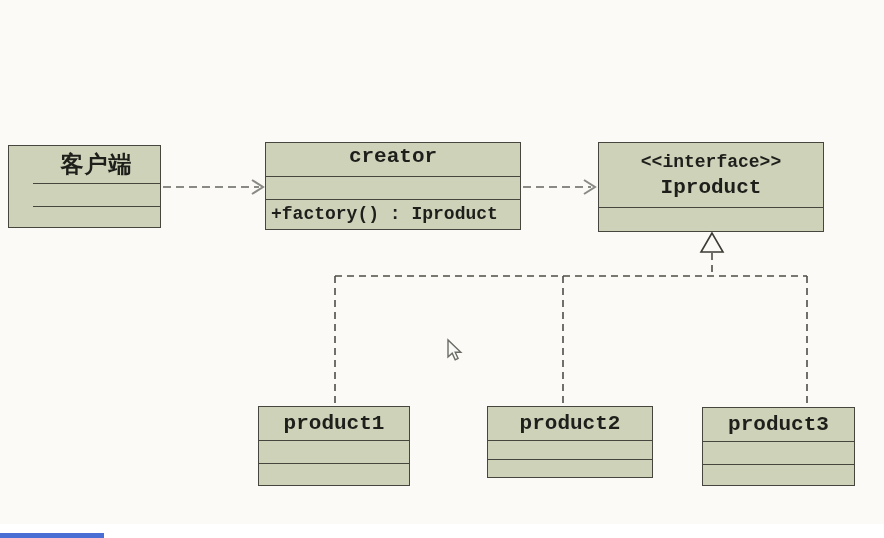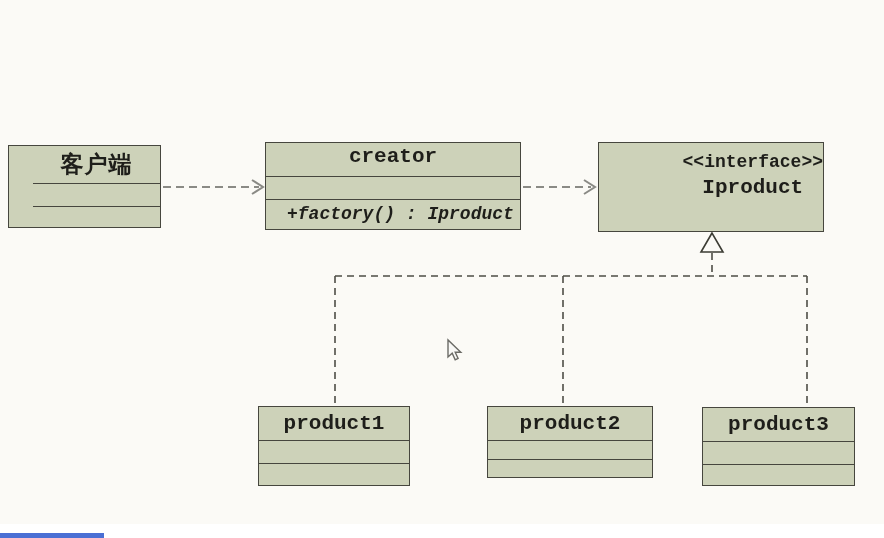--- a/index.html
+++ b/index.html
@@ -22,21 +22,21 @@
   .uml-box{position:absolute;background:var(--box-fill);
            border:1.6px solid var(--box-border);
            display:flex;flex-direction:column;color:var(--text-color);}
   .uml-header{display:flex;flex-direction:column;align-items:center;justify-content:center;
               font-family:"Liberation Mono","DejaVu Sans Mono",monospace;font-weight:700;}
   .uml-sec{border-top:1.6px solid var(--box-border);}
   .mono{font-family:"Liberation Mono","DejaVu Sans Mono",monospace;}
   .cjk-name{font-size:23px;font-weight:800;letter-spacing:1px;}
   .cls-name{font-size:21px;}
   .stereotype{font-size:18px;line-height:24px;}
-  .method-text{font-size:18px;font-weight:700;line-height:29px;padding-left:21px;white-space:nowrap;font-style:italic;}
+  .method-text{font-size:18px;font-weight:700;line-height:29px;padding-left:5px;white-space:nowrap;}
   svg.overlay{position:absolute;left:0;top:0;pointer-events:none;}
   .dash-arrow{stroke:var(--arrow-color);stroke-width:2;fill:none;stroke-dasharray:8 5;}
   .arrow-head{stroke:var(--arrow-color);stroke-width:2;fill:none;}
   .tree-line{stroke:var(--line-color);stroke-width:1.6;fill:none;stroke-dasharray:7 5;}
   .realize-triangle{fill:var(--background);stroke:#3c3c34;stroke-width:1.6;}
   .cursor-shape{fill:#f8f8f6;stroke:#6b6b66;stroke-width:1.4;}
   .progress-bar{position:absolute;left:0;bottom:0;height:5px;width:104px;background:var(--progress-color);}
 </style>
 </head>
 <body>
@@ -49,21 +49,21 @@
     <div class="uml-sec" style="flex:1.05;"></div>
     <div class="uml-sec" style="flex:1;"></div>
   </div>
 
   <div class="uml-box" style="left:265px;top:142px;width:256px;height:88px;gap:6px;">
     <div class="uml-header cls-name" style="height:35px;">creator</div>
     <div class="uml-sec" style="height:21px;"></div>
     <div class="uml-sec mono method-text" style="flex:1;">+factory() : Iproduct</div>
   </div>
 
-  <div class="uml-box" style="left:598px;top:142px;width:226px;height:90px;align-items:flex-end;">
+  <div class="uml-box" style="left:598px;top:142px;width:226px;height:90px;">
     <div class="uml-header" style="height:64px;">
       <div class="stereotype">&lt;&lt;interface&gt;&gt;</div>
       <div class="cls-name" style="line-height:27px;">Iproduct</div>
     </div>
     <div class="uml-sec" style="flex:1;"></div>
   </div>
 
   <div class="uml-box" style="left:258px;top:406px;width:152px;height:80px;">
     <div class="uml-header cls-name" style="height:33px;">product1</div>
     <div class="uml-sec" style="flex:1.05;"></div>

